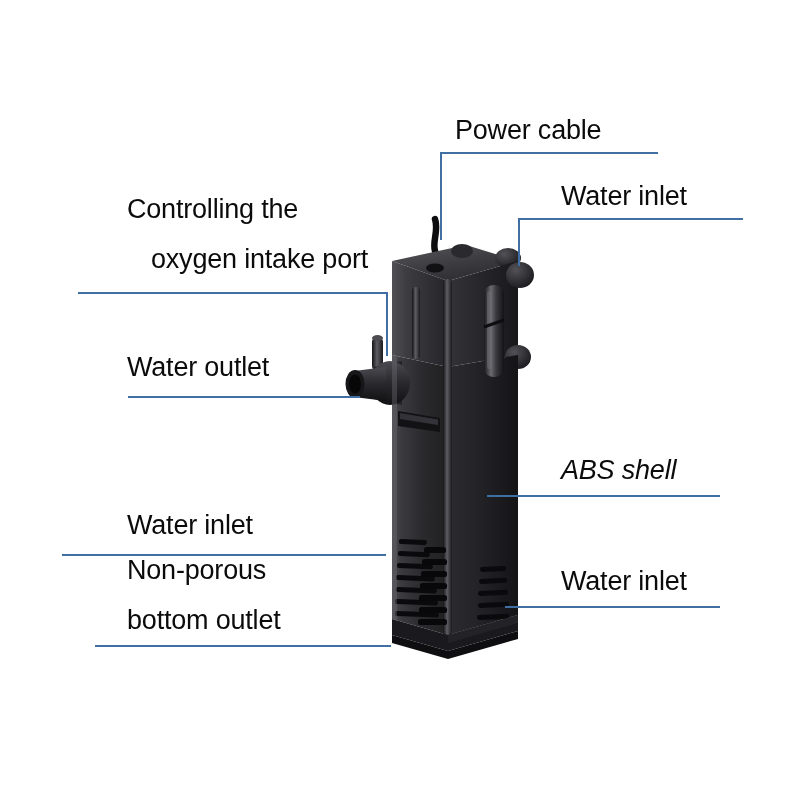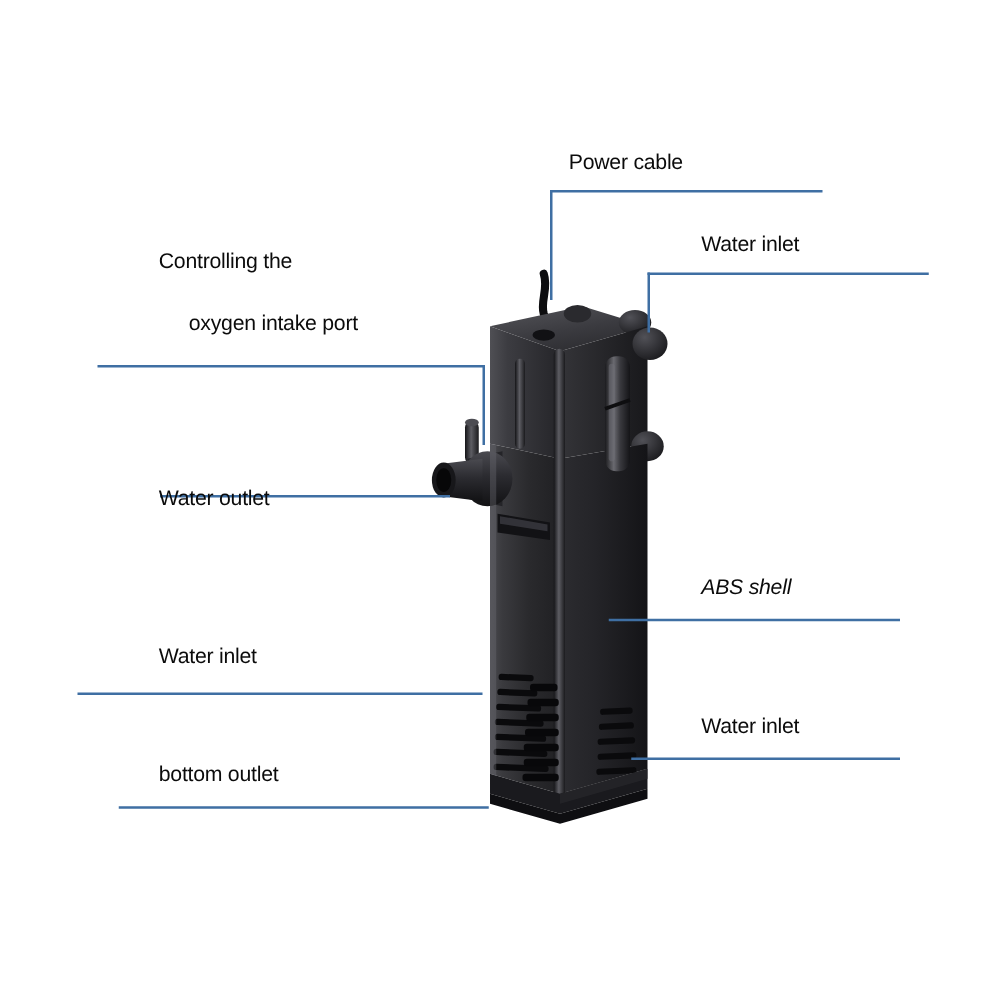--- a/index.html
+++ b/index.html
@@ -15,21 +15,21 @@
 
   
   .leader{position:absolute;background:#3f6fa3;}
   .leader.h{height:1.6px;}
   .leader.v{width:1.6px;}
 
   
   .label{
     position:absolute;
     color:#0b0b0b;
-    font-size:17px;
+    font-size:27px;
     line-height:44px;
     white-space:nowrap;
     letter-spacing:-0.2px;
     font-weight:400;
   }
 
   
   #pump{position:absolute;left:340px;top:215px;width:230px;height:460px;}
   #pump svg{display:block;}
 </style>
@@ -195,23 +195,24 @@
 
   <div class="leader h" style="left:505px;top:606px;width:215px;"></div>
 
   <div class="label" style="left:455px;top:108px;">Power cable</div>
 
   <div class="label" style="left:561px;top:174px;">Water inlet</div>
 
   <div class="label" style="left:127px;top:187px;">Controlling the</div>
   <div class="label" style="left:103px;top:237px;margin-left:48px;">oxygen intake port</div>
 
-  <div class="label" style="left:127px;top:345px;margin-top:32px;">Water outlet</div>
+  <div class="label" style="left:127px;top:345px;">Water outlet</div>
 
   <div class="label" style="left:561px;top:448px;font-style:italic;">ABS shell</div>
 
   <div class="label" style="left:127px;top:503px;">Water inlet</div>
 
+  <div class="label" style="left:127px;top:548px;">Non-porous</div>
   <div class="label" style="left:127px;top:598px;">bottom outlet</div>
 
   <div class="label" style="left:561px;top:559px;">Water inlet</div>
 
 </div>
 
 </body></html>

